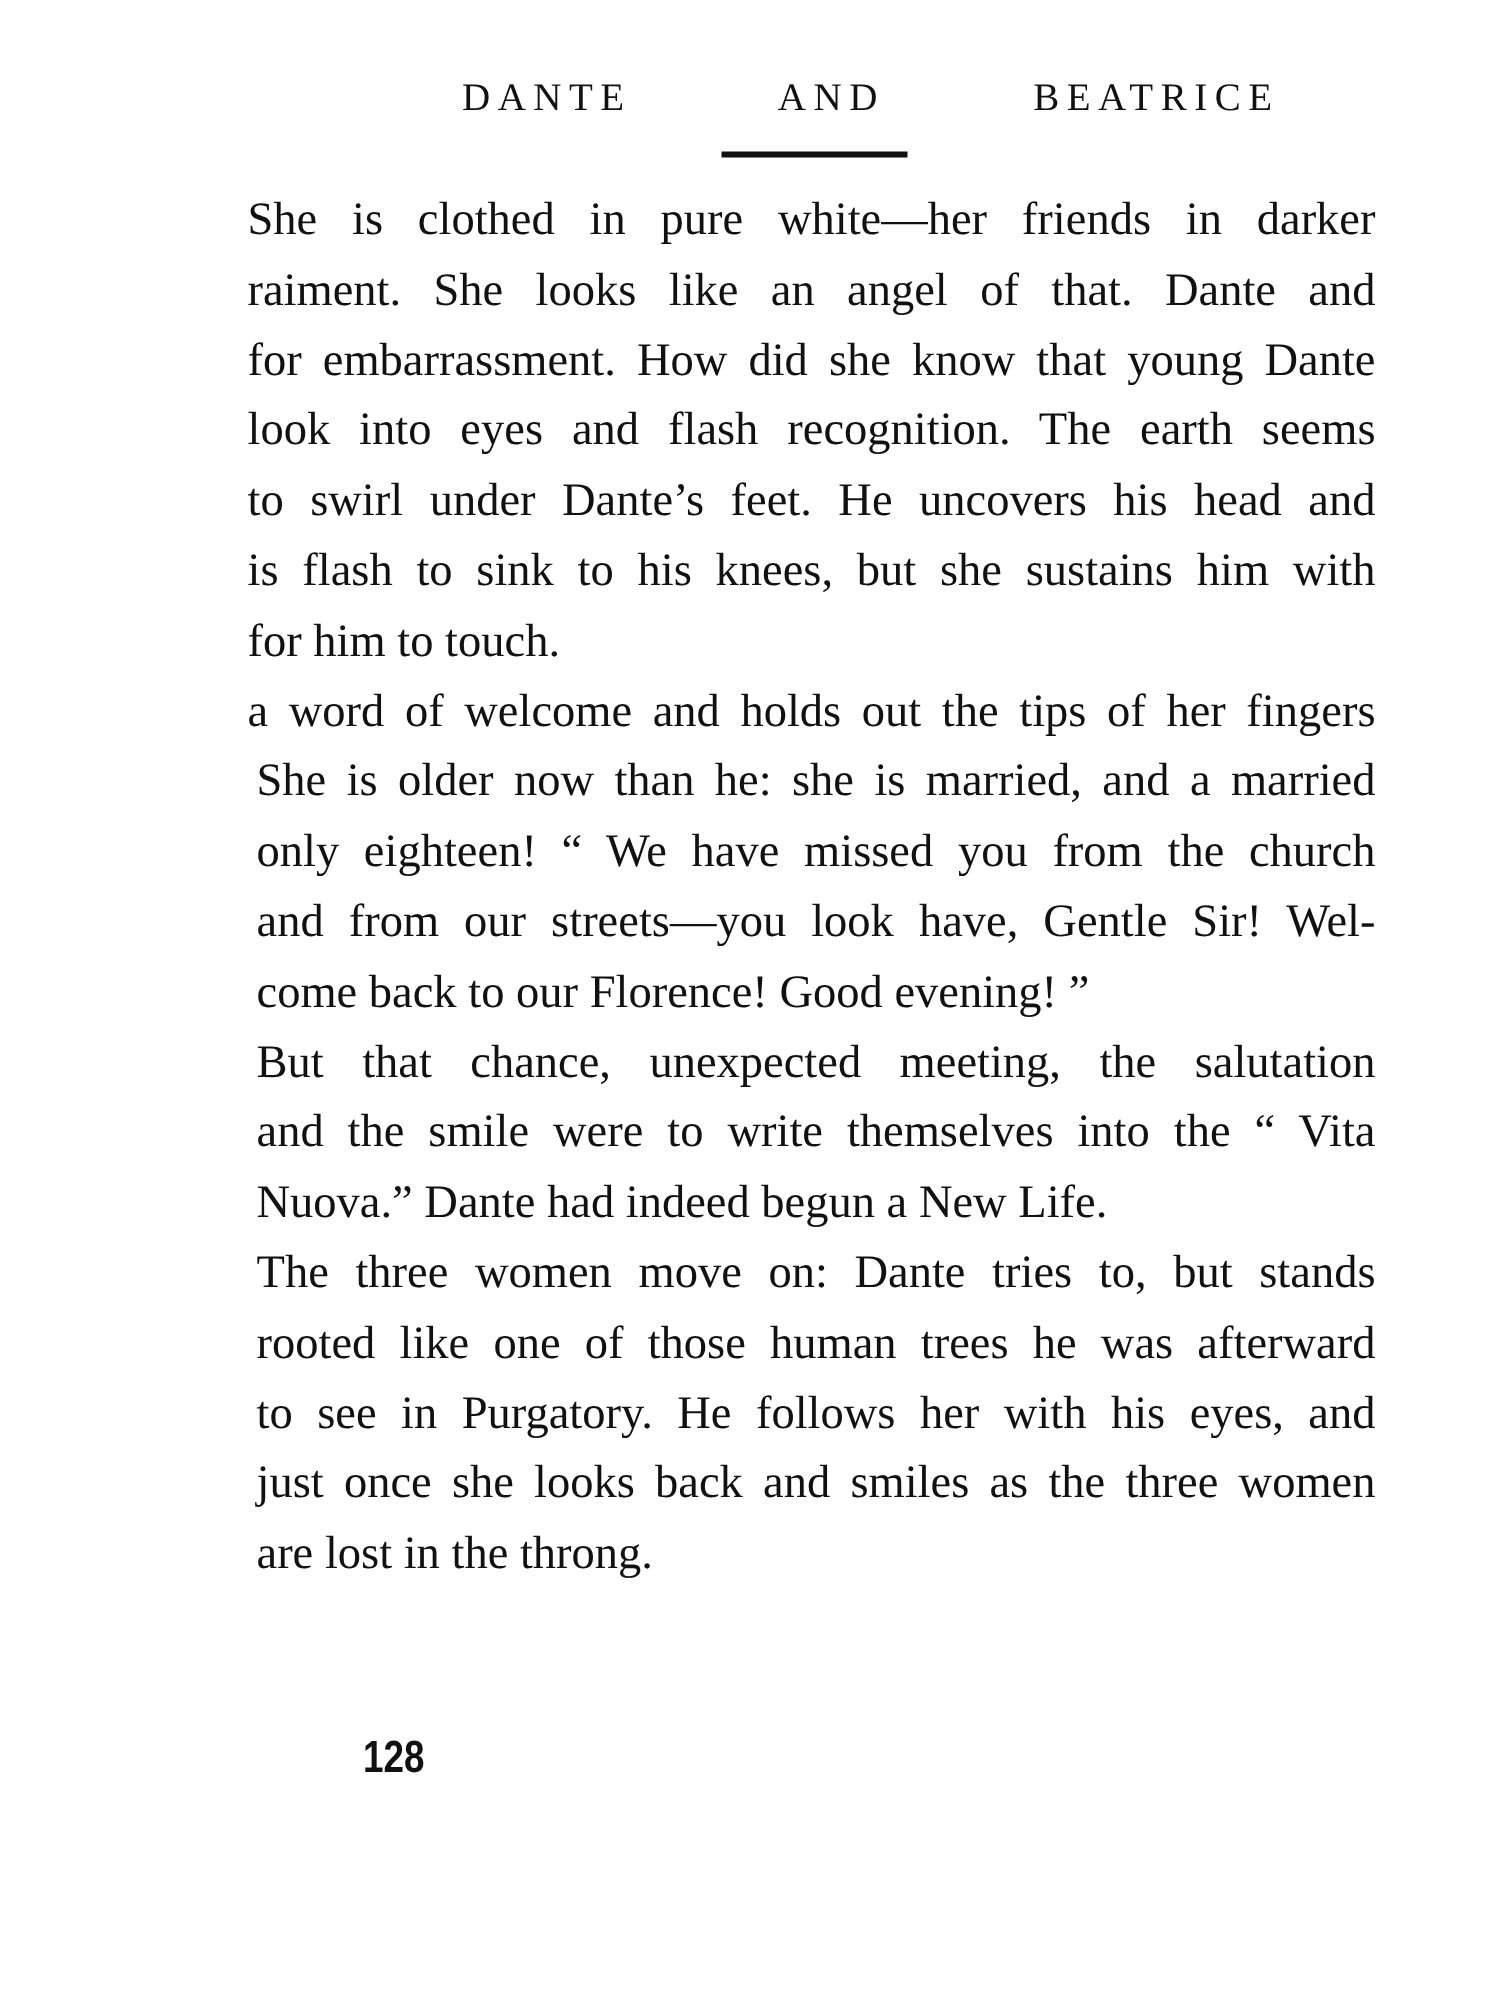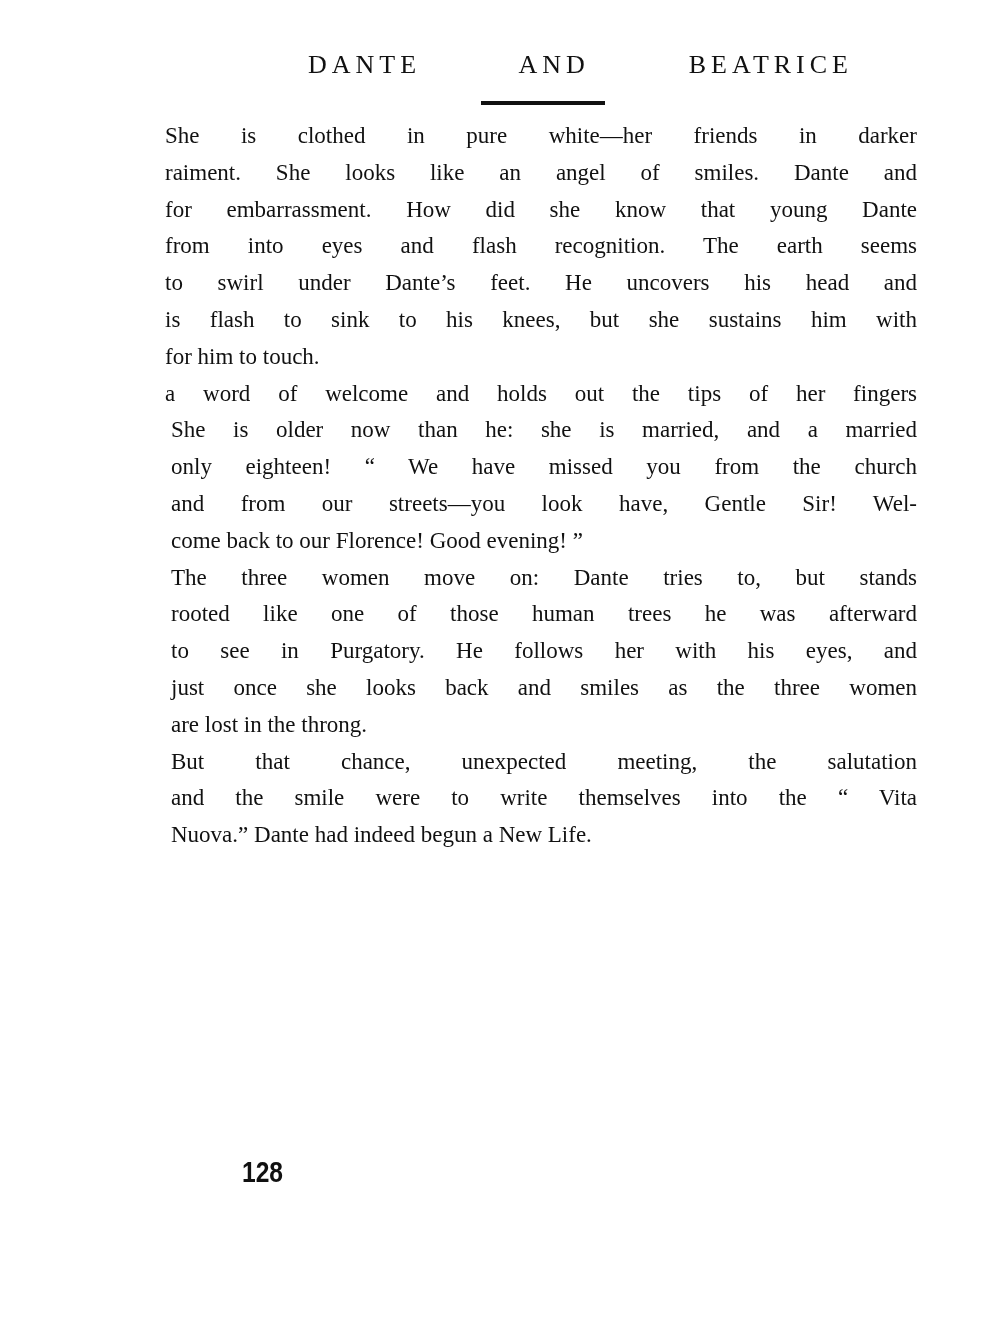--- a/index.html
+++ b/index.html
@@ -39,25 +39,26 @@
     .body-text {
       position: absolute;
       top: 118px;
       left: 165px;
       width: 752px;
     }
     .line {
       display: block;
       height: 36.8px;
       line-height: 36.8px;
-      font-size: 23px;
+      font-size: 31px;
       text-align: justify;
       text-align-last: justify;
       white-space: nowrap;
       overflow: visible;
+      margin-top: 10px;
     }
     .line.last {
       text-align-last: left;
     }
     .p2 { margin-left: 6px; width: 746px; }
     .folio {
       position: absolute;
       top: 1152px;
       left: 242px;
       font-family: "Liberation Sans", "DejaVu Sans", sans-serif;
@@ -71,42 +72,42 @@
 </head>
 <body>
 
 <div>
   <div class="running-head">DANTE AND BEATRICE</div>
   <div class="head-rule"></div>
 
   <div class="body-text">
     <div>
       <span class="line">She is clothed in pure white—her friends in darker</span>
-      <span class="line">raiment. She looks like an angel of smiles. Dante and</span>
+      <span class="line">raiment. She looks like an angel of that. Dante and</span>
       <span class="line">for embarrassment. How did she know that young Dante</span>
-      <span class="line">from into eyes and flash recognition. The earth seems</span>
+      <span class="line">look into eyes and flash recognition. The earth seems</span>
       <span class="line">to swirl under Dante’s feet. He uncovers his head and</span>
       <span class="line">is flash to sink to his knees, but she sustains him with</span>
       <span class="line last">for him to touch.</span>
       <span class="line">a word of welcome and holds out the tips of her fingers</span>
     </div>
     <div class="p2">
       <span class="line">She is older now than he: she is married, and a married</span>
       <span class="line">only eighteen! “ We have missed you from the church</span>
       <span class="line">and from our streets—you look have, Gentle Sir! Wel-</span>
       <span class="line last">come back to our Florence! Good evening! ”</span>
     </div>
     <div class="p2">
+      <span class="line">But that chance, unexpected meeting, the salutation</span>
+      <span class="line">and the smile were to write themselves into the “ Vita</span>
+      <span class="line last">Nuova.” Dante had indeed begun a New Life.</span>
+    </div>
+    <div class="p2">
       <span class="line">The three women move on: Dante tries to, but stands</span>
       <span class="line">rooted like one of those human trees he was afterward</span>
       <span class="line">to see in Purgatory. He follows her with his eyes, and</span>
       <span class="line">just once she looks back and smiles as the three women</span>
       <span class="line last">are lost in the throng.</span>
-    </div>
-    <div class="p2">
-      <span class="line">But that chance, unexpected meeting, the salutation</span>
-      <span class="line">and the smile were to write themselves into the “ Vita</span>
-      <span class="line last">Nuova.” Dante had indeed begun a New Life.</span>
     </div>
   </div>
 
   <div class="folio">128</div>
 </div>
 
 </body></html>

